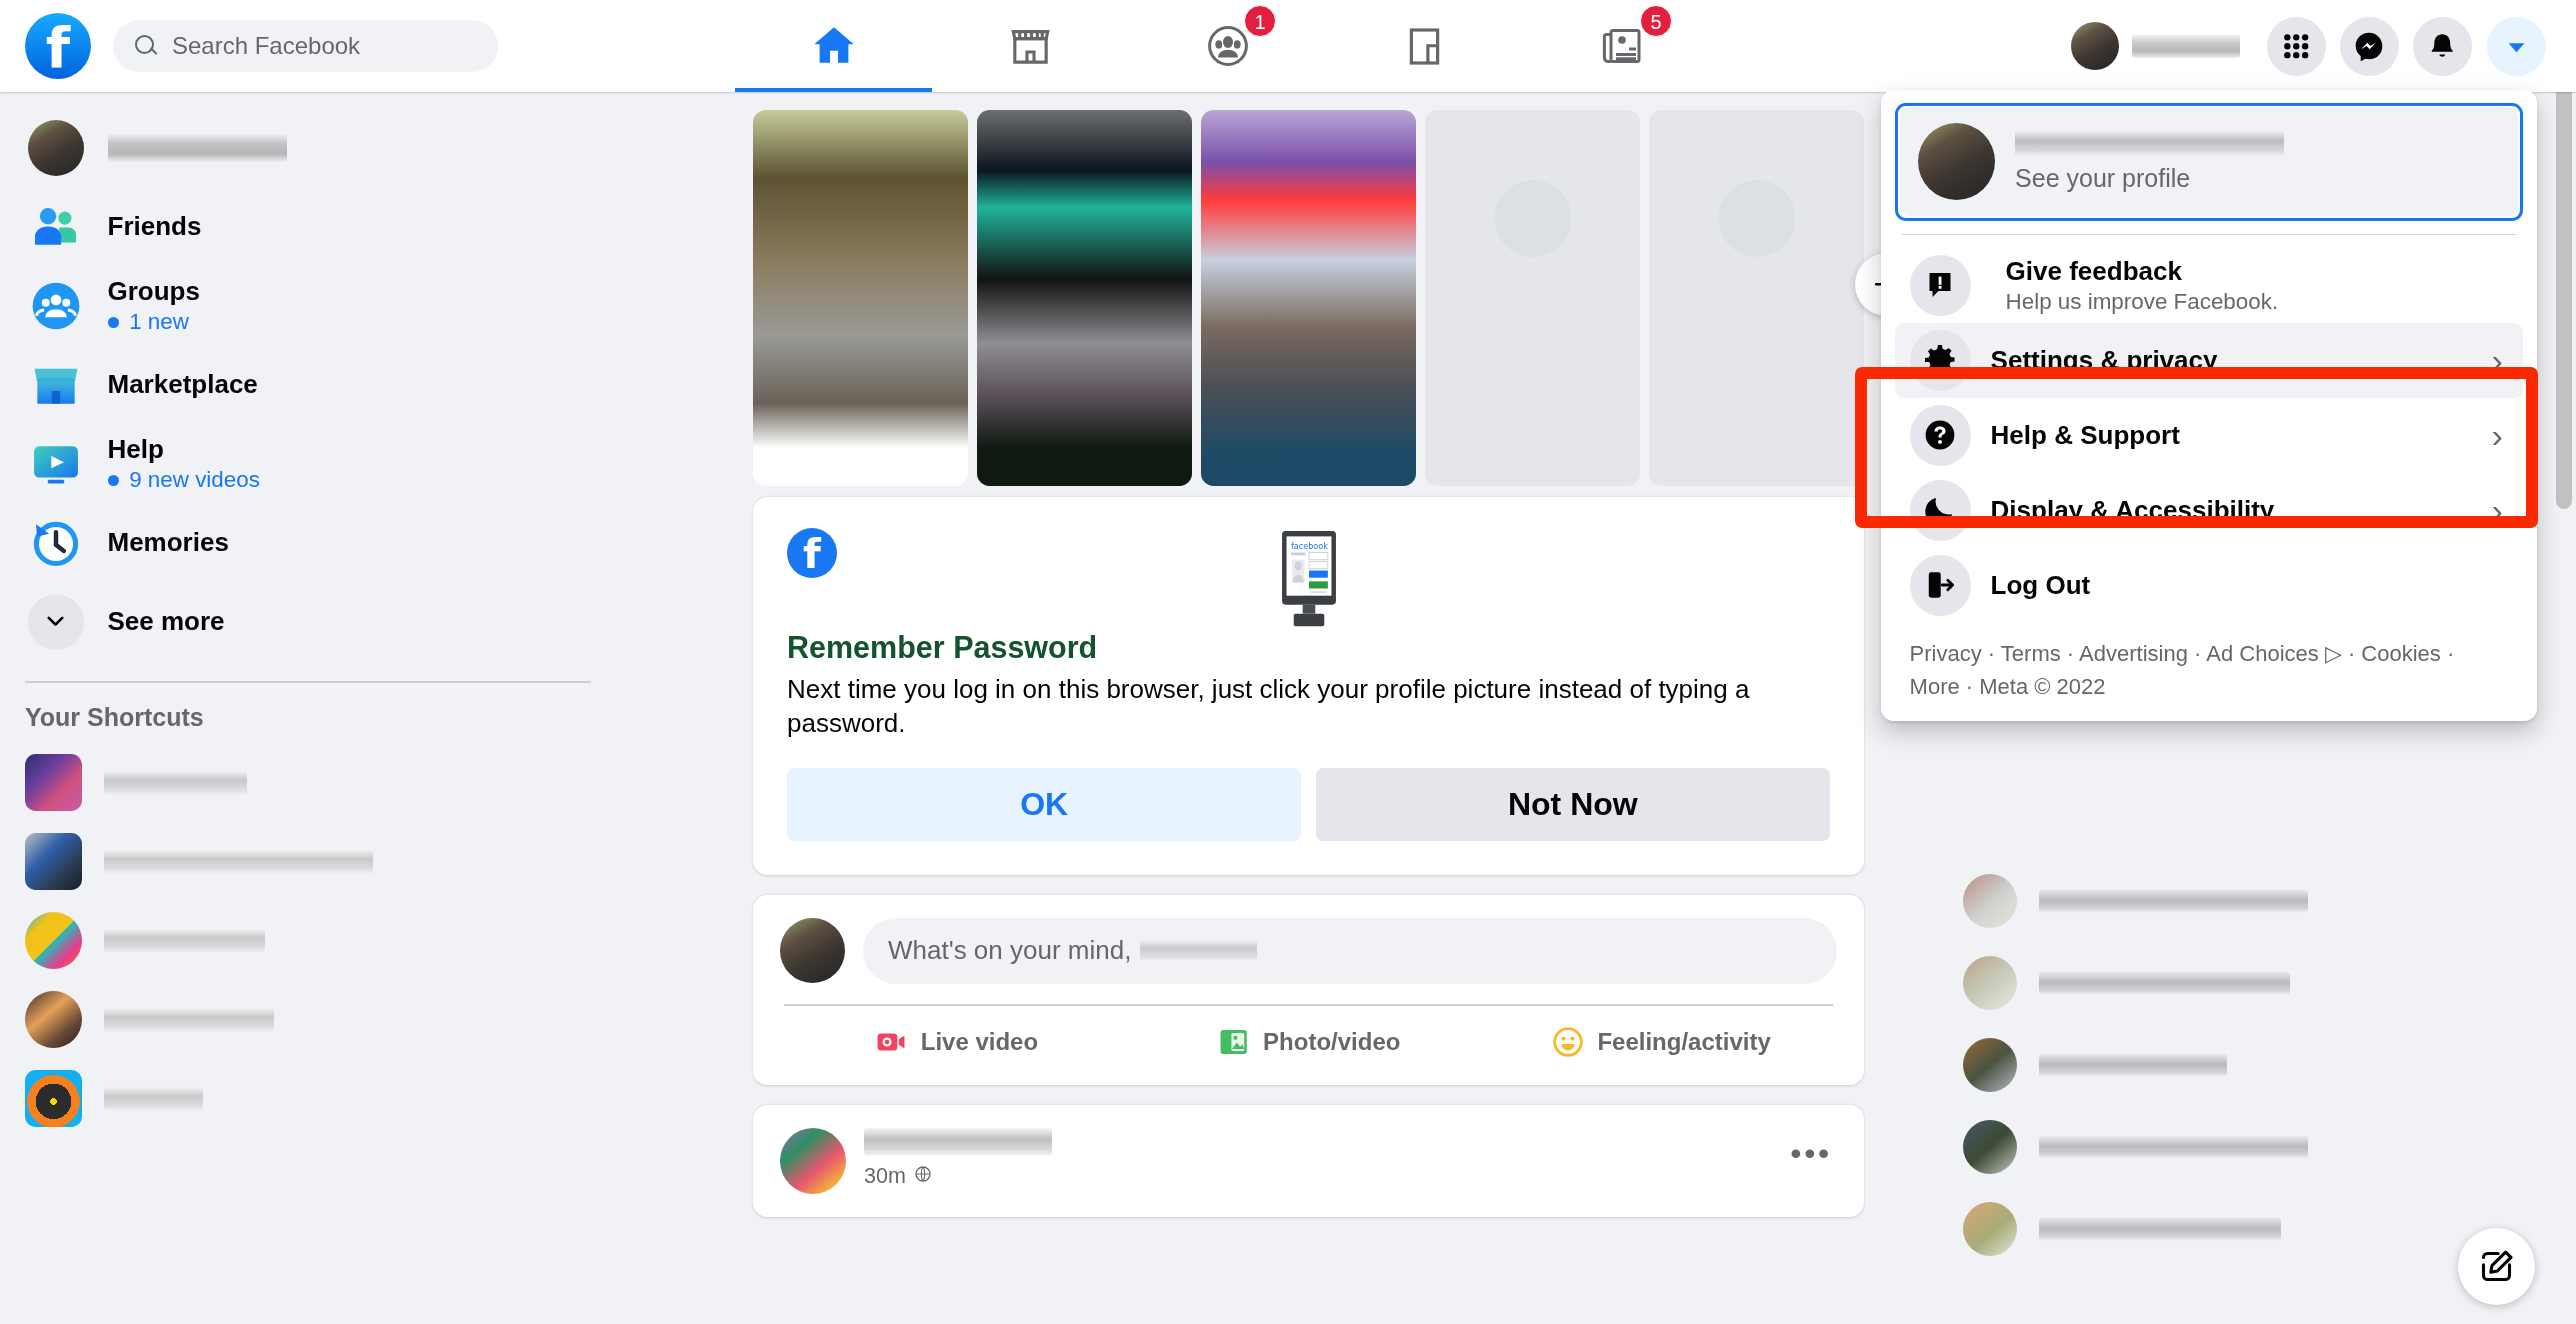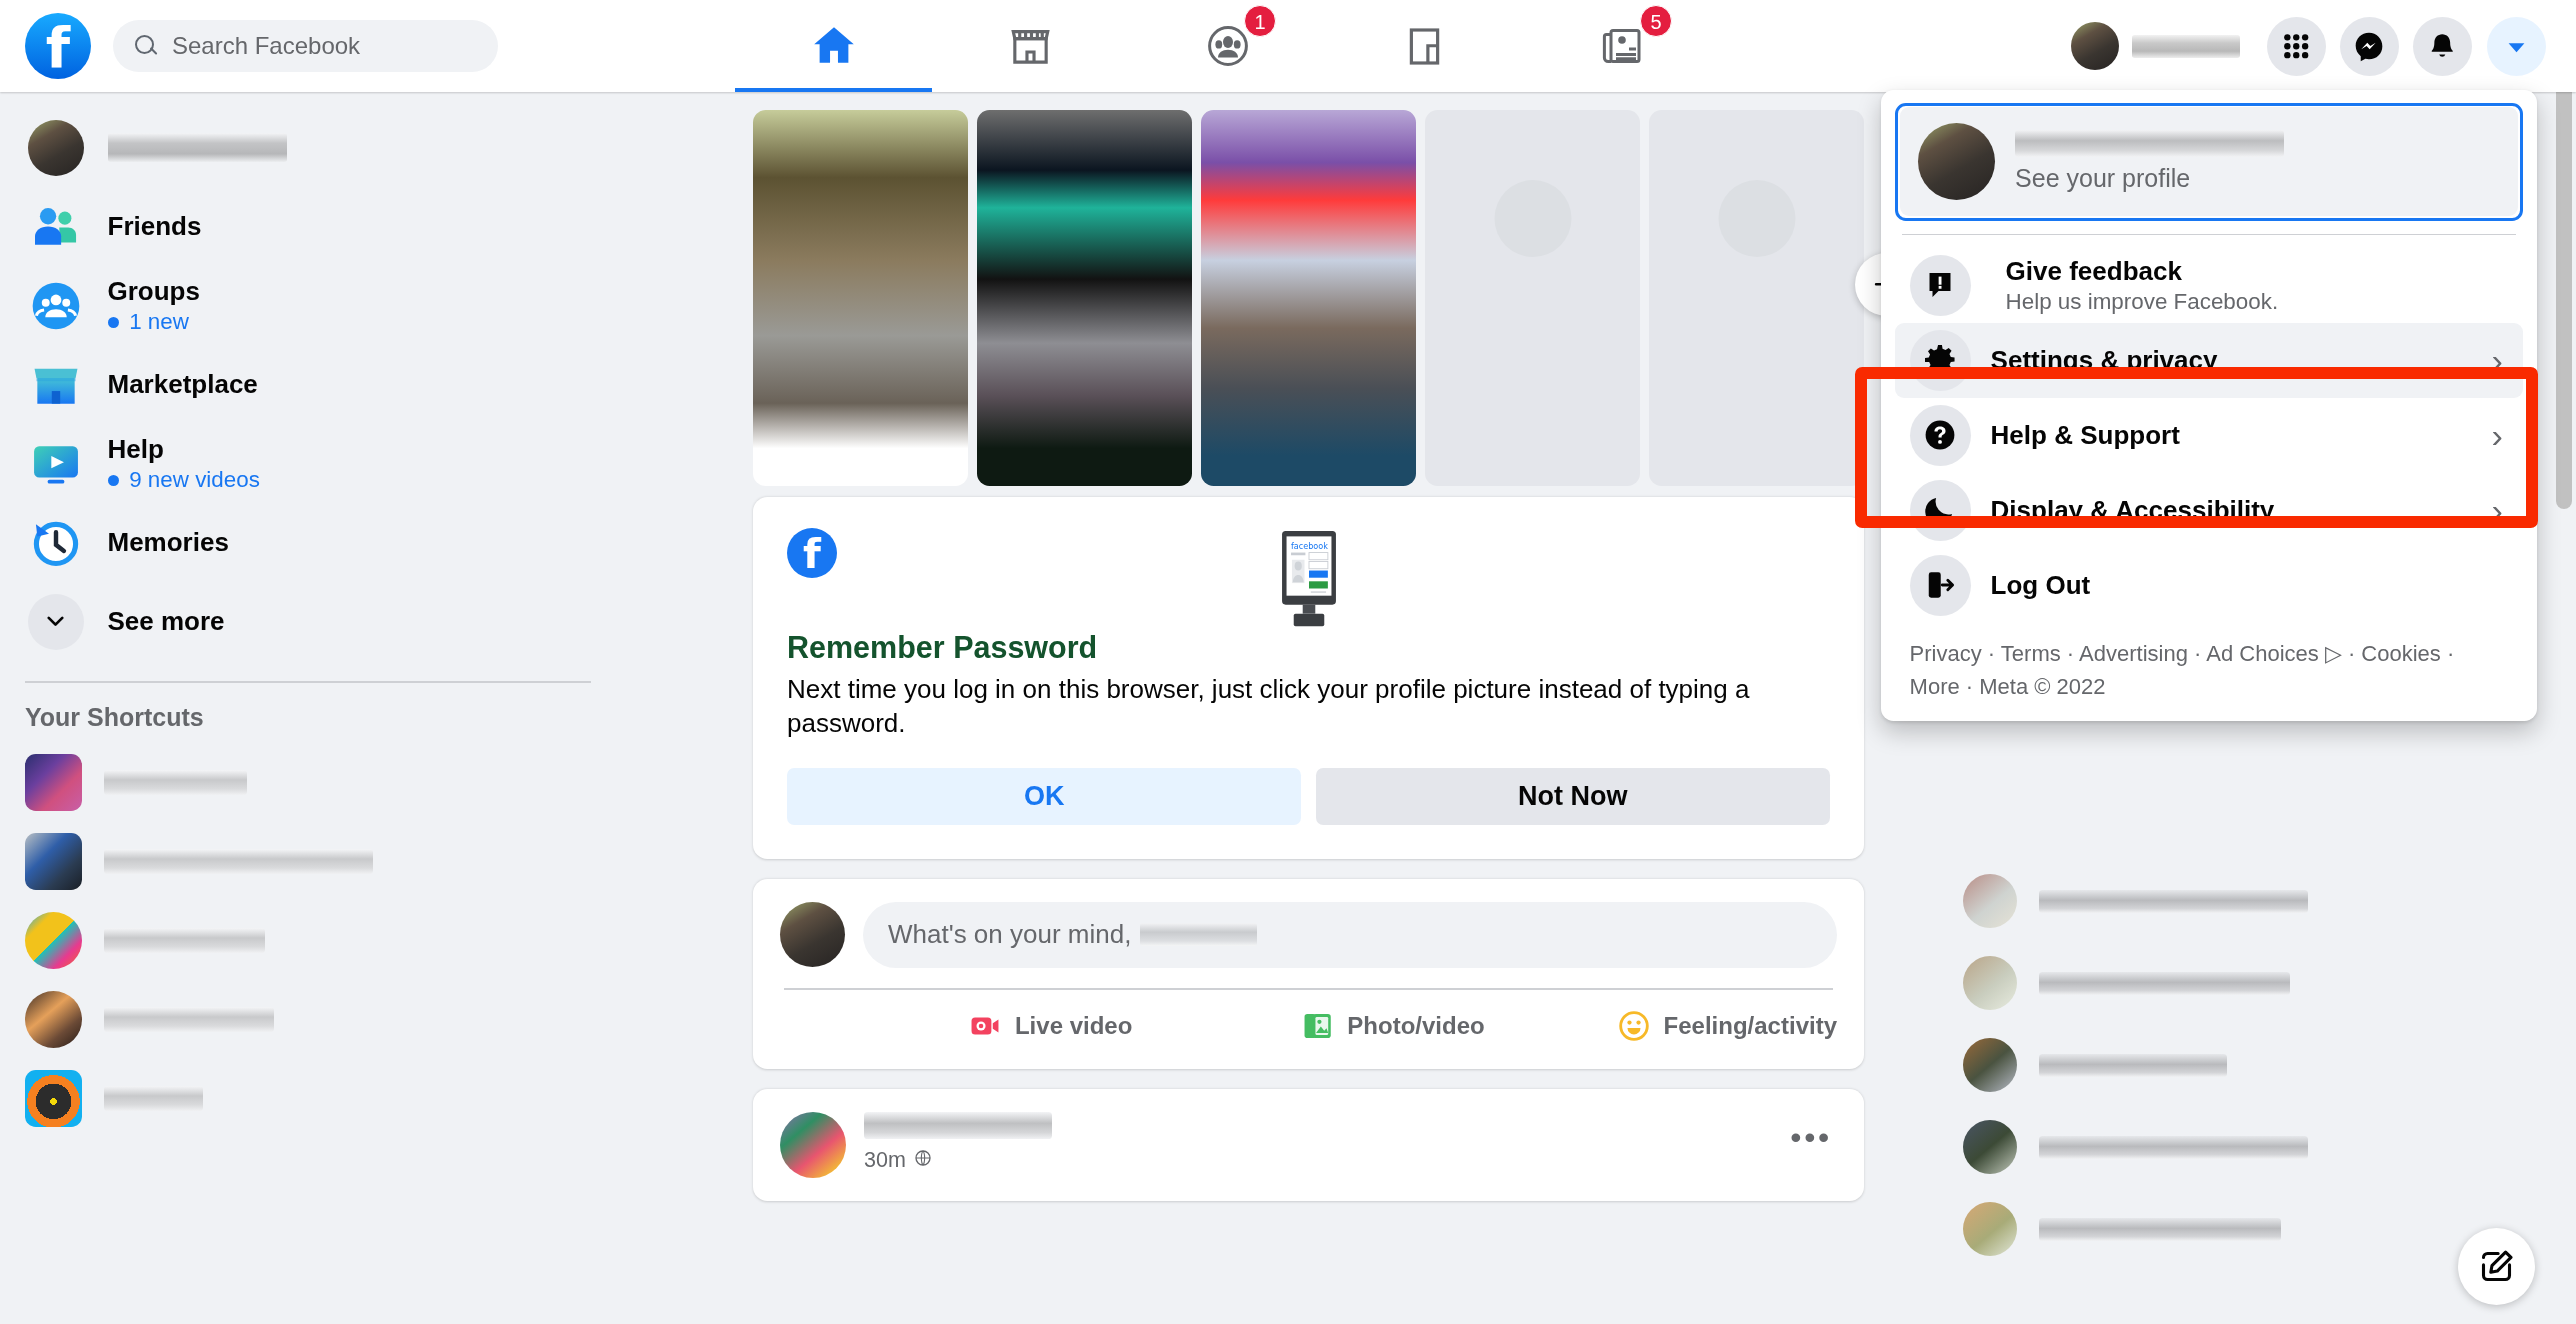--- a/index.html
+++ b/index.html
@@ -107,34 +107,34 @@
 
   
   .rp { padding: 30.5px 34px 34px 34px; position: relative; }
   .rp-close { position: absolute; right: 29px; top: 21.5px; font-size: 38px; color: #606770; cursor: pointer; line-height: 1; font-weight: 300; }
   .rp-fb { width: 50px; height: 50px; border-radius: 50%; background: #1877f2; position: relative; }
   .rp-fb::after { content:"f"; position:absolute; inset:0; text-align:center; color:#fff; font-size:41px; font-weight:700; font-family:"DejaVu Sans", sans-serif; line-height:52px; }
   .rp-illus { position: absolute; left: 50%; top: 34px; transform: translateX(-50%); }
   .rp-title { font-size: 30.5px; font-weight: 700; color: #14532d; margin-top: 52px; }
   .rp-body { font-size: 26px; color: #050505; line-height: 1.33; margin-top: 7.2px; }
   .rp-btns { display: flex; gap: 14.3px; margin-top: 27px; }
-  .rp-btn { flex: 1; height: 57px; border-radius: 7.2px; display: flex; align-items: center; justify-content: center;
-            font-size: 27px; font-weight: 600; cursor: pointer; }
+  .rp-btn { flex: 1; height: 73px; border-radius: 7.2px; display: flex; align-items: center; justify-content: center;
+            font-size: 32px; font-weight: 600; cursor: pointer; }
   .rp-btn.ok { background: #e7f3ff; color: #1877f2; }
   .rp-btn.not { background: #e4e6eb; color: #050505; }
 
   
   .composer { padding: 23px 27px 7.2px 27px; }
   .comp-row { display: flex; align-items: center; }
   .comp-input { flex: 1; height: 66px; border-radius: 33px; background: #f0f2f5; margin-left: 18px;
                 display: flex; align-items: center; padding: 0 25px; cursor: text; }
   .comp-ph { font-size: 26px; color: #65676b; }
   .comp-div { height: 1.8px; background: #ced0d4; margin: 20px 3.6px 0 3.6px; }
   .comp-acts { display: flex; }
-  .comp-act { flex: 1; height: 72px; display: flex; align-items: center; justify-content: flex-end; cursor: pointer; border-radius: 9px; }
+  .comp-act { flex: 1; height: 72px; display: flex; align-items: center; justify-content: center; cursor: pointer; border-radius: 9px; }
   .comp-act span { font-size: 24px; font-weight: 600; color: #65676b; margin-left: 12.5px; }
 
   
   .post { padding: 23px 27px; display: flex; align-items: flex-start; position: relative; }
   .post-meta { margin-left: 18px; }
   .post-time { font-size: 21.5px; color: #65676b; margin-top: 9px; display: flex; }
   .post-more { position: absolute; right: 32px; top: 43px; font-size: 32px; color: #65676b; letter-spacing: 2.7px; cursor: pointer; line-height: 10.8px; }
 
   
   .rightcol { position: absolute; left: 1909px; top: 860px; width: 667px; height: 466px; }

